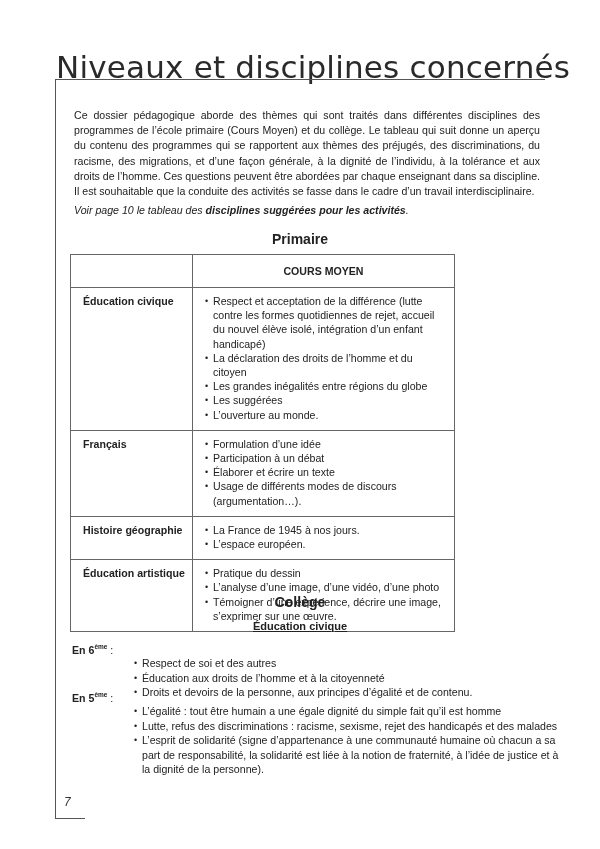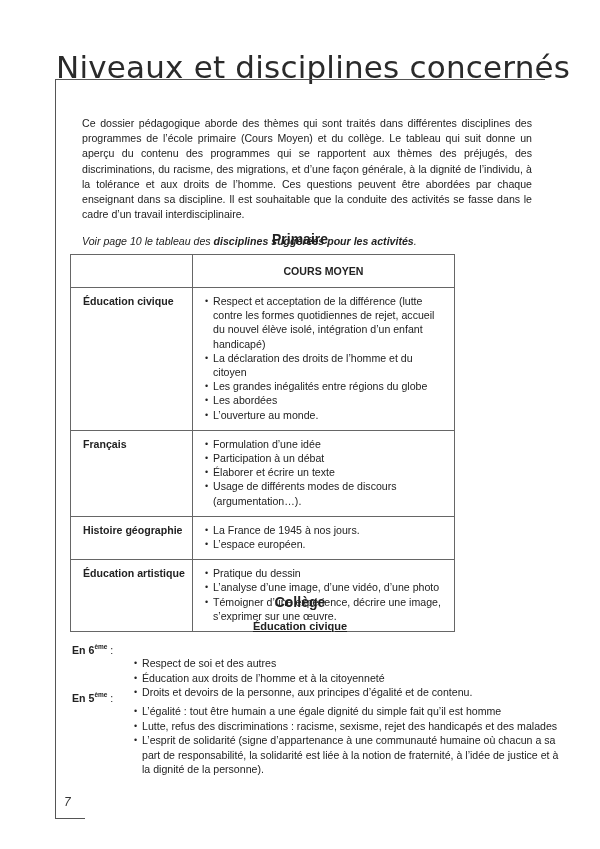--- a/index.html
+++ b/index.html
@@ -17,21 +17,21 @@
     .frame-top { position: absolute; left: 55px; top: 79px; width: 490px; height: 0; border-top: 1.5px solid #555; }
     .frame-left { position: absolute; left: 55px; top: 79px; width: 0; height: 740px; border-left: 1.5px solid #555; }
     .frame-bottom { position: absolute; left: 55px; top: 818px; width: 30px; height: 0; border-top: 1.5px solid #555; }
     .page-number {
       position: absolute; left: 64px; top: 795px; font-size: 12px; font-style: italic; color: #333;
     }
     .intro {
       position: absolute; left: 70px; top: 104px; width: 474px;
       font-size: 10.6px; line-height: 15.2px; text-align: justify; color: #222;
     }
-    .intro p { margin: 12px; }
+    .intro p { margin: 4px; }
     .intro .ref { font-style: italic; }
     .intro .ref b { font-weight: bold; }
 
     .section-heading {
       position: absolute; left: 55px; width: 490px; text-align: center;
       font-size: 14px; font-weight: bold; color: #222;
     }
     .primaire-heading { top: 231px; }
     .college-heading { top: 594px; }
     .college-sub {
@@ -83,21 +83,21 @@
     </tr>
   </thead>
   <tbody>
     <tr>
       <td class="subject">Éducation civique</td>
       <td class="items">
         <ul>
           <li>Respect et acceptation de la différence (lutte contre les formes quotidiennes de rejet, accueil du nouvel élève isolé, intégration d’un enfant handicapé)</li>
           <li>La déclaration des droits de l’homme et du citoyen</li>
           <li>Les grandes inégalités entre régions du globe</li>
-          <li>Les abordées</li>
+          <li>Les suggérées</li>
           <li>L’ouverture au monde.</li>
         </ul>
       </td>
     </tr>
     <tr>
       <td class="subject">Français</td>
       <td class="items">
         <ul>
           <li>Formulation d’une idée</li>
           <li>Participation à un débat</li>

